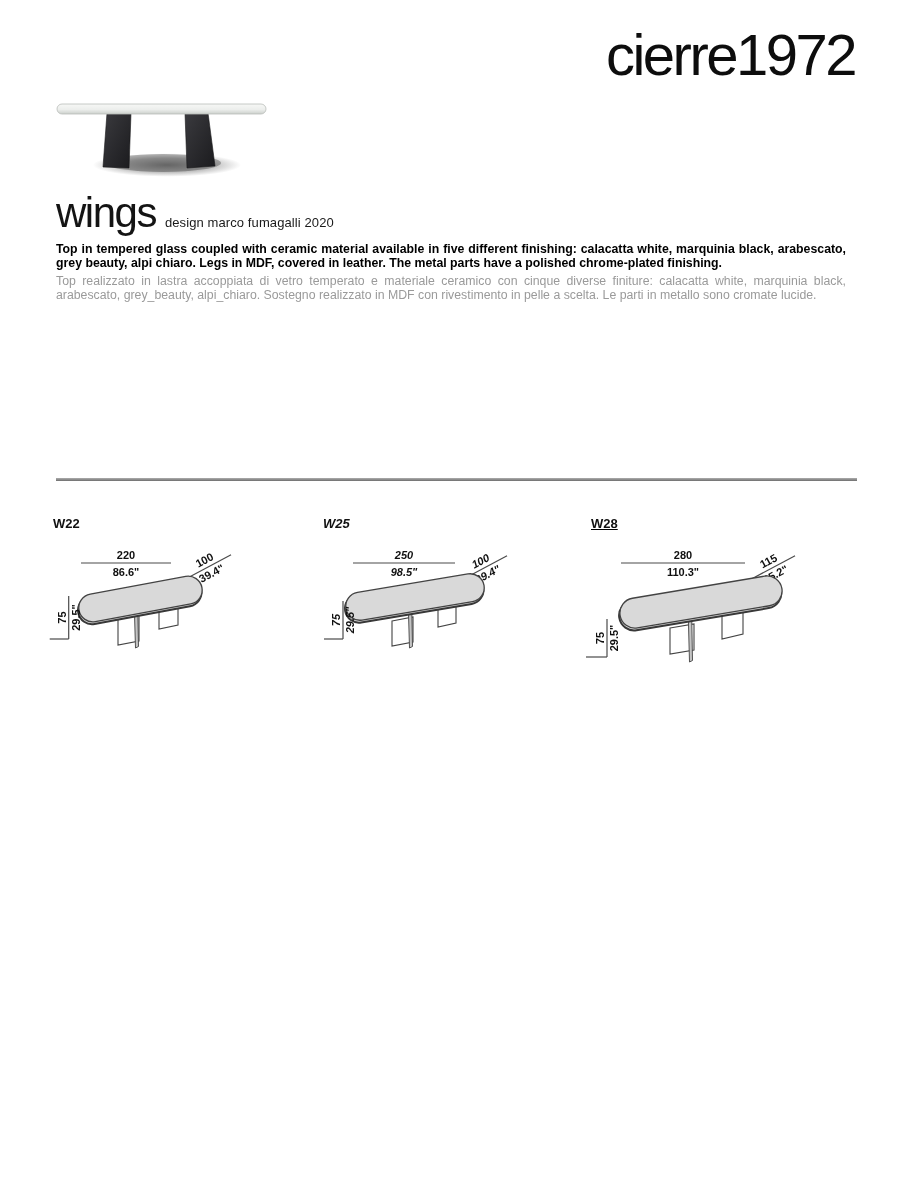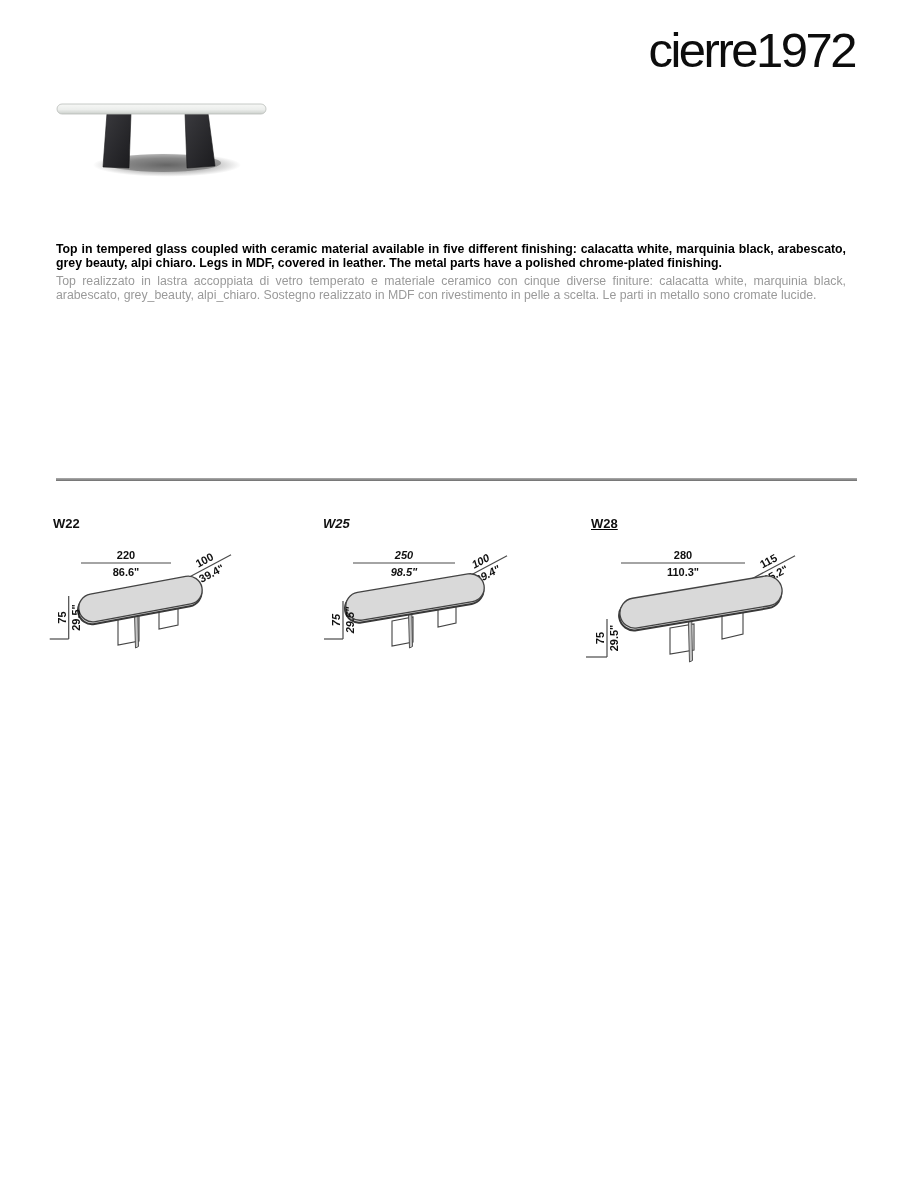--- a/index.html
+++ b/index.html
@@ -4,21 +4,21 @@
 <style>
   * { margin:0; padding:0; box-sizing:border-box; }
   html,body { background:#ffffff; }
   body { font-family:"Liberation Sans", sans-serif; }
   .page {
     position:relative; width:898px; height:1200px; margin:0 auto;
     background:#ffffff; overflow:hidden;
   }
   .logo {
     position:absolute; top:26px; right:43px;
-    font-size:49px; font-weight:400; letter-spacing:-2.5px;
+    font-size:58px; font-weight:400; letter-spacing:-2.5px;
     color:#0d0d0d; line-height:1;
   }
   .photo { position:absolute; left:55px; top:94px; }
   .title-row {
     position:absolute; left:56px; top:192px;
     display:flex; align-items:baseline;
   }
   .product-name {
     font-size:42px; font-weight:400; letter-spacing:-1.5px;
     color:#141414; line-height:1;
@@ -63,20 +63,24 @@
         <stop offset="100%" stop-color="#1b1b1e"></stop>
       </linearGradient>
     </defs>
     <ellipse cx="112" cy="71" rx="95" ry="15" fill="url(#shadowG)"></ellipse>
     <ellipse cx="108" cy="69" rx="58" ry="9" fill="rgba(10,10,10,0.28)"></ellipse>
     <polygon points="52,19 76,19 74,74 48,73" fill="url(#legG)" stroke="#151517" stroke-width="0.6"></polygon>
     <polygon points="130,19 153,19 160,72 132,74" fill="url(#legG)" stroke="#151517" stroke-width="0.6"></polygon>
     <rect x="2" y="10" width="209" height="10" rx="5" fill="url(#topG)" stroke="#b9bdb9" stroke-width="0.8"></rect>
   </svg>
 
+  <div class="title-row">
+    <span class="product-name">wings</span>
+    <span class="designer">design marco fumagalli 2020</span>
+  </div>
 
   <p class="desc desc-en">Top in tempered glass coupled with ceramic material available in five different finishing: calacatta white, marquinia black, arabescato, grey beauty, alpi chiaro. Legs in MDF, covered in leather. The metal parts have a polished chrome-plated finishing.</p>
   <p class="desc desc-it">Top realizzato in lastra accoppiata di vetro temperato e materiale ceramico con cinque diverse finiture: calacatta white, marquinia black, arabescato, grey_beauty, alpi_chiaro. Sostegno realizzato in MDF con rivestimento in pelle a scelta. Le parti in metallo sono cromate lucide.</p>
 
   <div class="divider"></div>
 
   <div class="figure fig-w22">
     <div class="figure-code">W22</div>
     <svg class="drawing" width="270" height="150" viewBox="0 0 270 150">
         <line stroke="#4a4a4a" stroke-width="1.2" x1="35" y1="24" x2="125" y2="24"></line>

